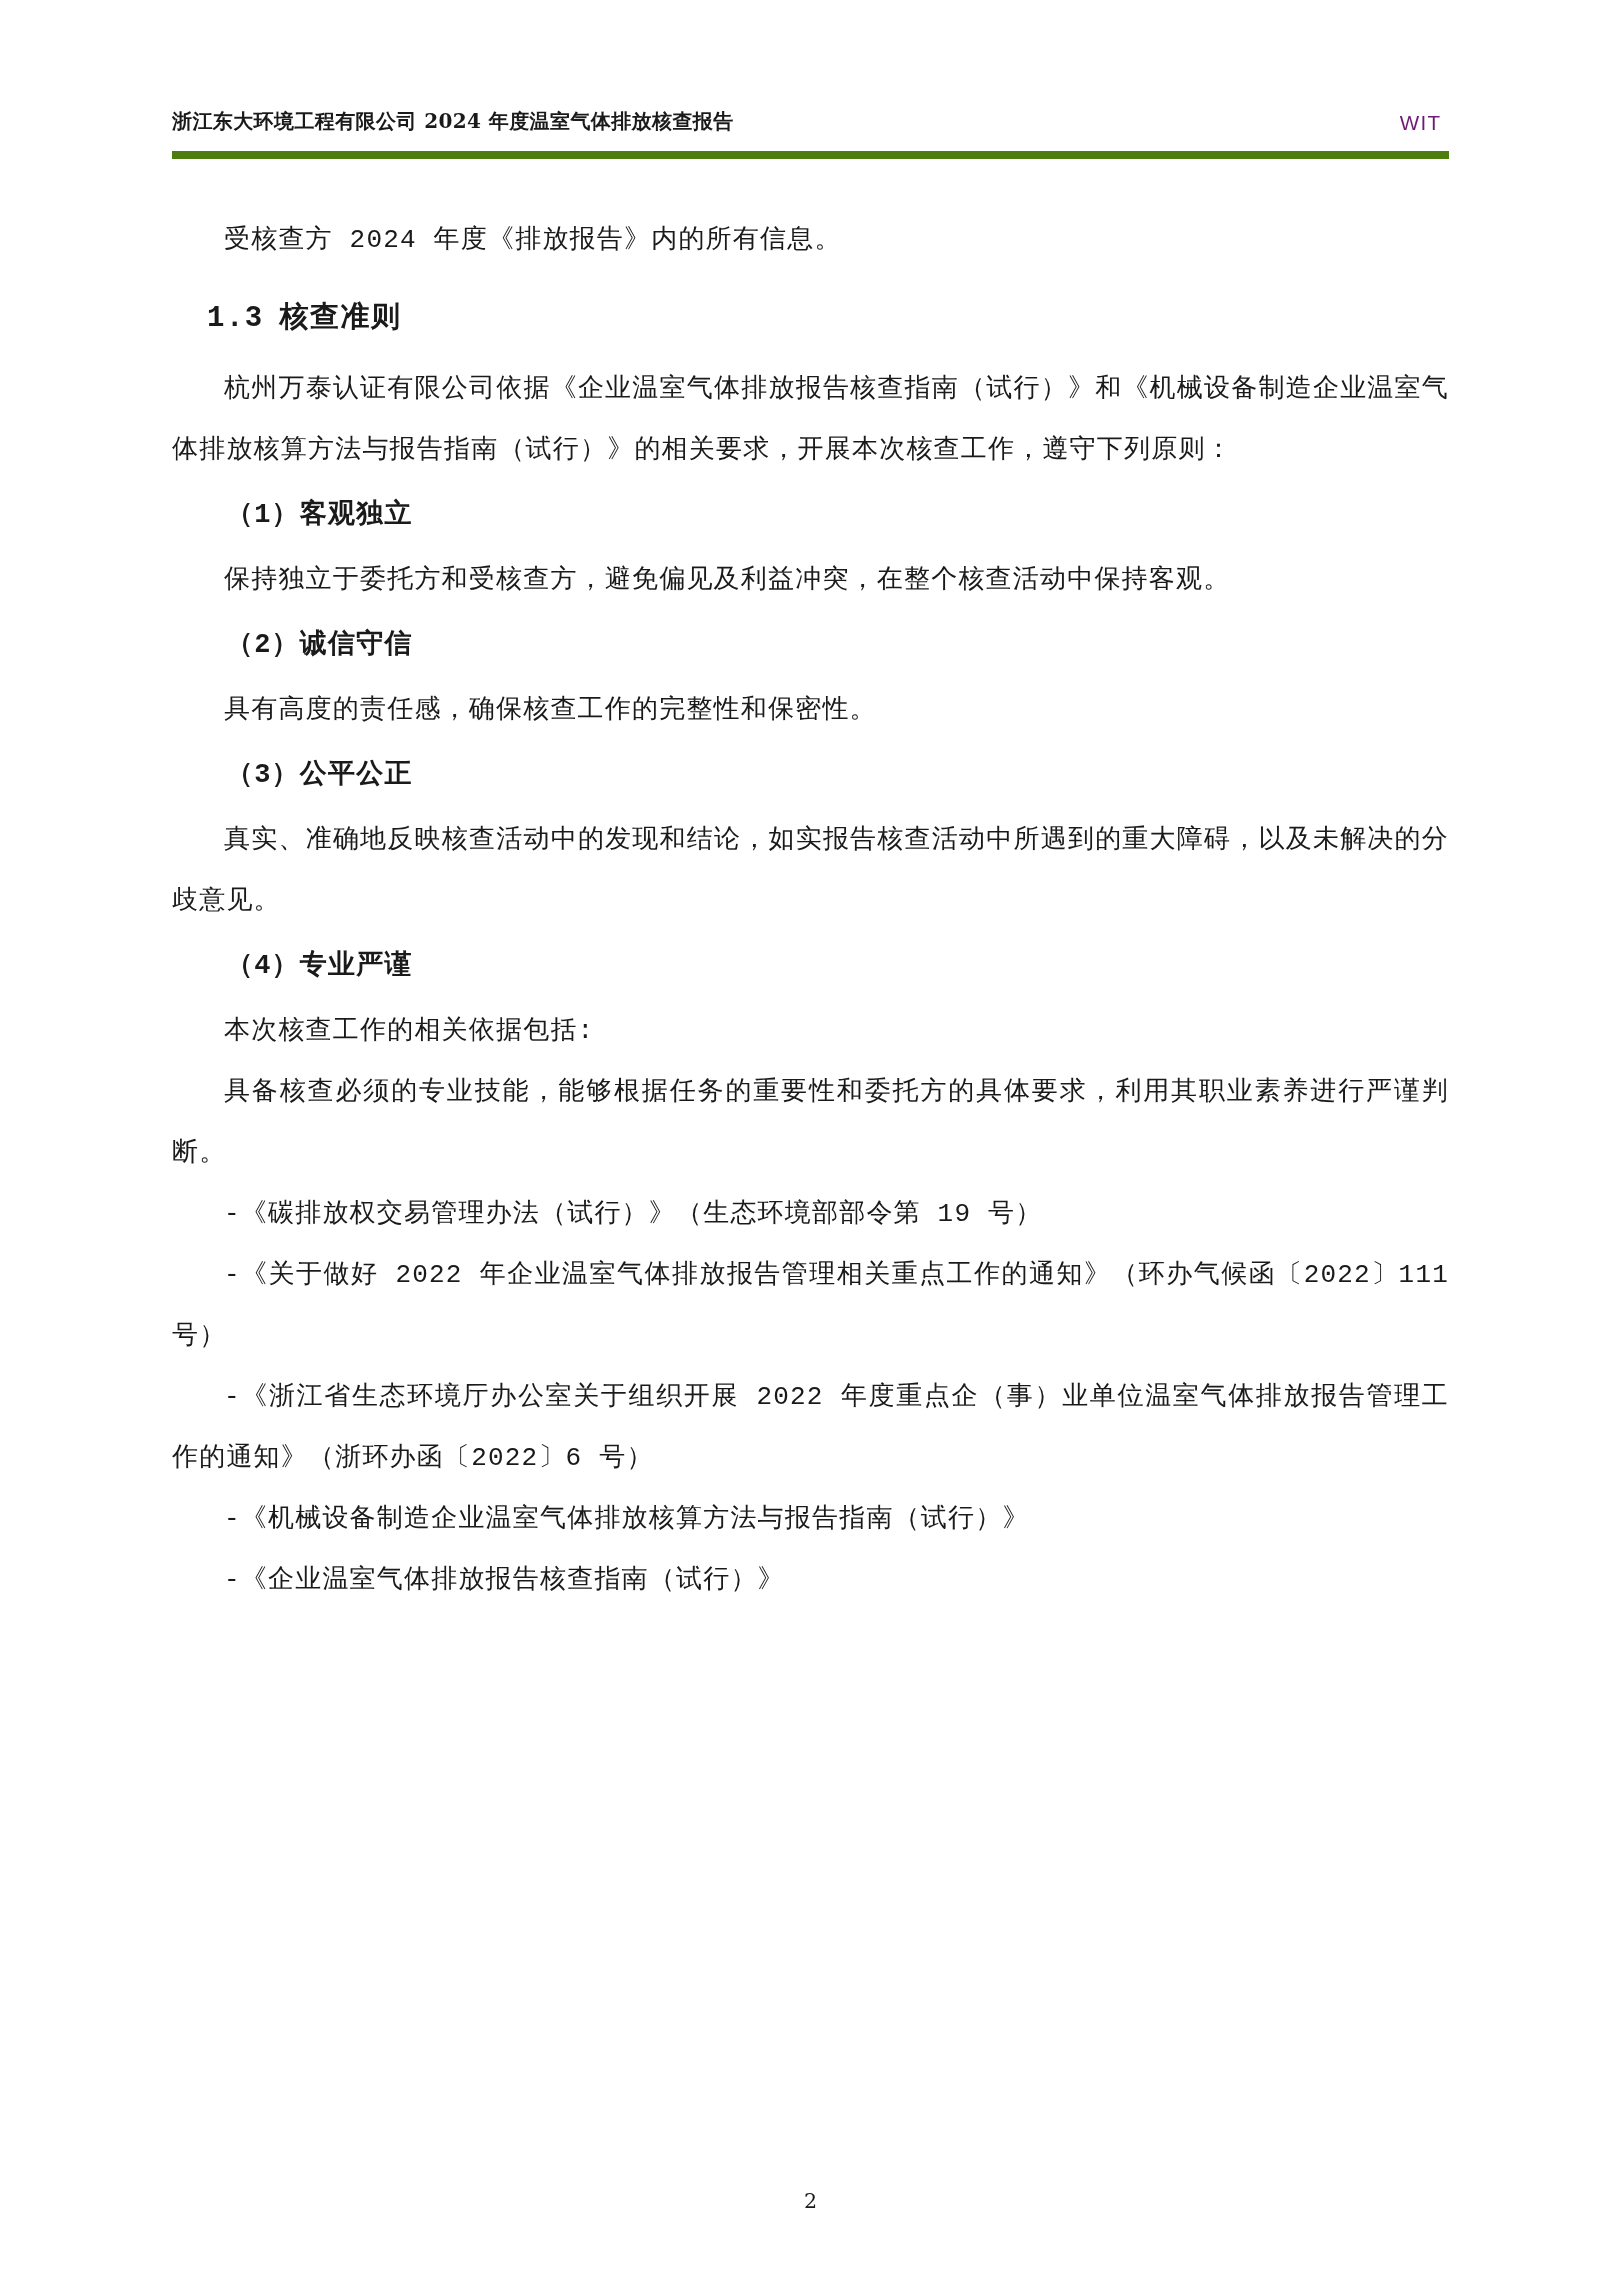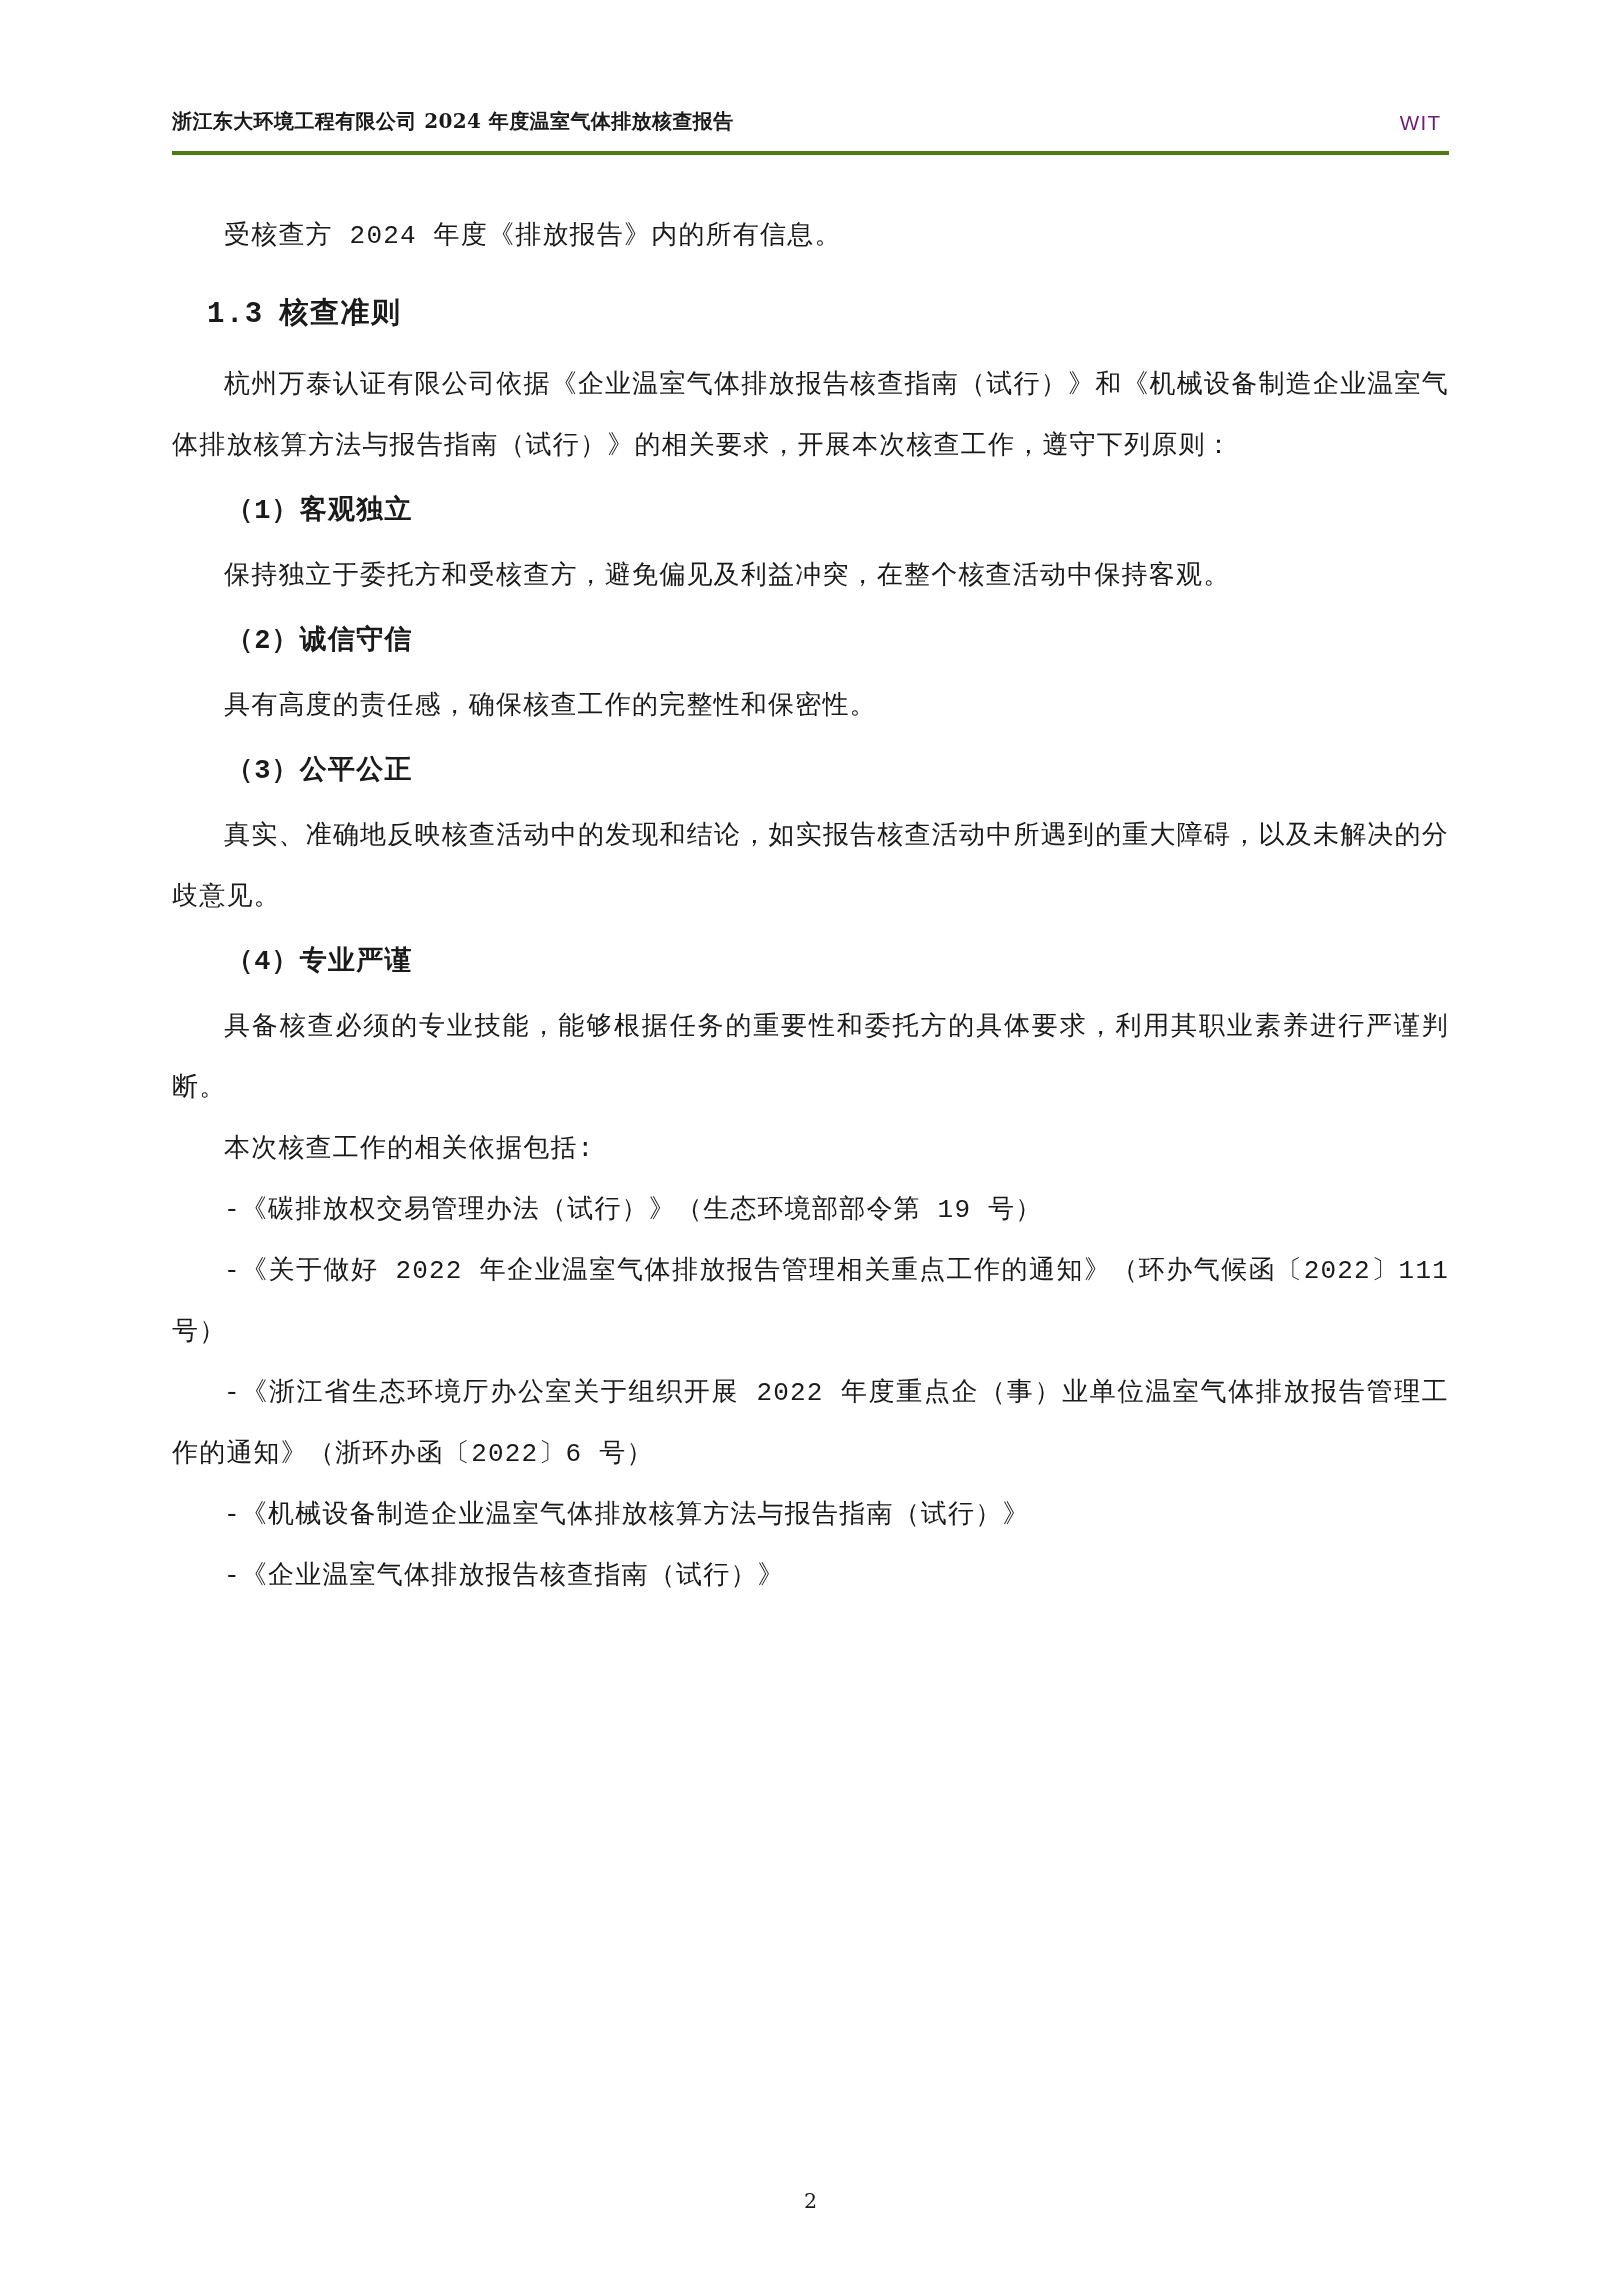--- a/index.html
+++ b/index.html
@@ -23,21 +23,21 @@
     position: relative;
     display: flex;
     flex-direction: column;
   }
   
   .header {
     display: flex;
     align-items: flex-end;
     justify-content: space-between;
     padding-bottom: 15.7px;
-    border-bottom: 4px solid #4d7c0f;
+    border-bottom: 8px solid #4d7c0f;
     margin-bottom: 51px;
   }
   .header-left {
     font-size: 20px;
     letter-spacing: 0.4px;
     font-weight: 600;
     color: #1a1a1a;
     font-family: "DejaVu Serif", "Liberation Serif", serif;
   }
   .header-right {
@@ -117,23 +117,23 @@
     <p class="subheading">（1）客观独立</p>
     <p class="indent">保持独立于委托方和受核查方，避免偏见及利益冲突，在整个核查活动中保持客观。</p>
 
     <p class="subheading">（2）诚信守信</p>
     <p class="indent">具有高度的责任感，确保核查工作的完整性和保密性。</p>
 
     <p class="subheading">（3）公平公正</p>
     <p class="indent">真实、准确地反映核查活动中的发现和结论，如实报告核查活动中所遇到的重大障碍，以及未解决的分歧意见。</p>
 
     <p class="subheading">（4）专业严谨</p>
+    <p class="indent">本次核查工作的相关依据包括:</p>
+
     <p class="indent">具备核查必须的专业技能，能够根据任务的重要性和委托方的具体要求，利用其职业素养进行严谨判断。</p>
-
-    <p class="indent">本次核查工作的相关依据包括:</p>
 
     <p class="hang">-《碳排放权交易管理办法（试行）》（生态环境部部令第 19 号）</p>
     <p class="hang">-《关于做好 2022 年企业温室气体排放报告管理相关重点工作的通知》（环办气候函〔2022〕111 号）</p>
     <p class="hang">-《浙江省生态环境厅办公室关于组织开展 2022 年度重点企（事）业单位温室气体排放报告管理工作的通知》（浙环办函〔2022〕6 号）</p>
     <p class="hang">-《机械设备制造企业温室气体排放核算方法与报告指南（试行）》</p>
     <p class="hang">-《企业温室气体排放报告核查指南（试行）》</p>
 
   </div>
 
   <div class="footer">

